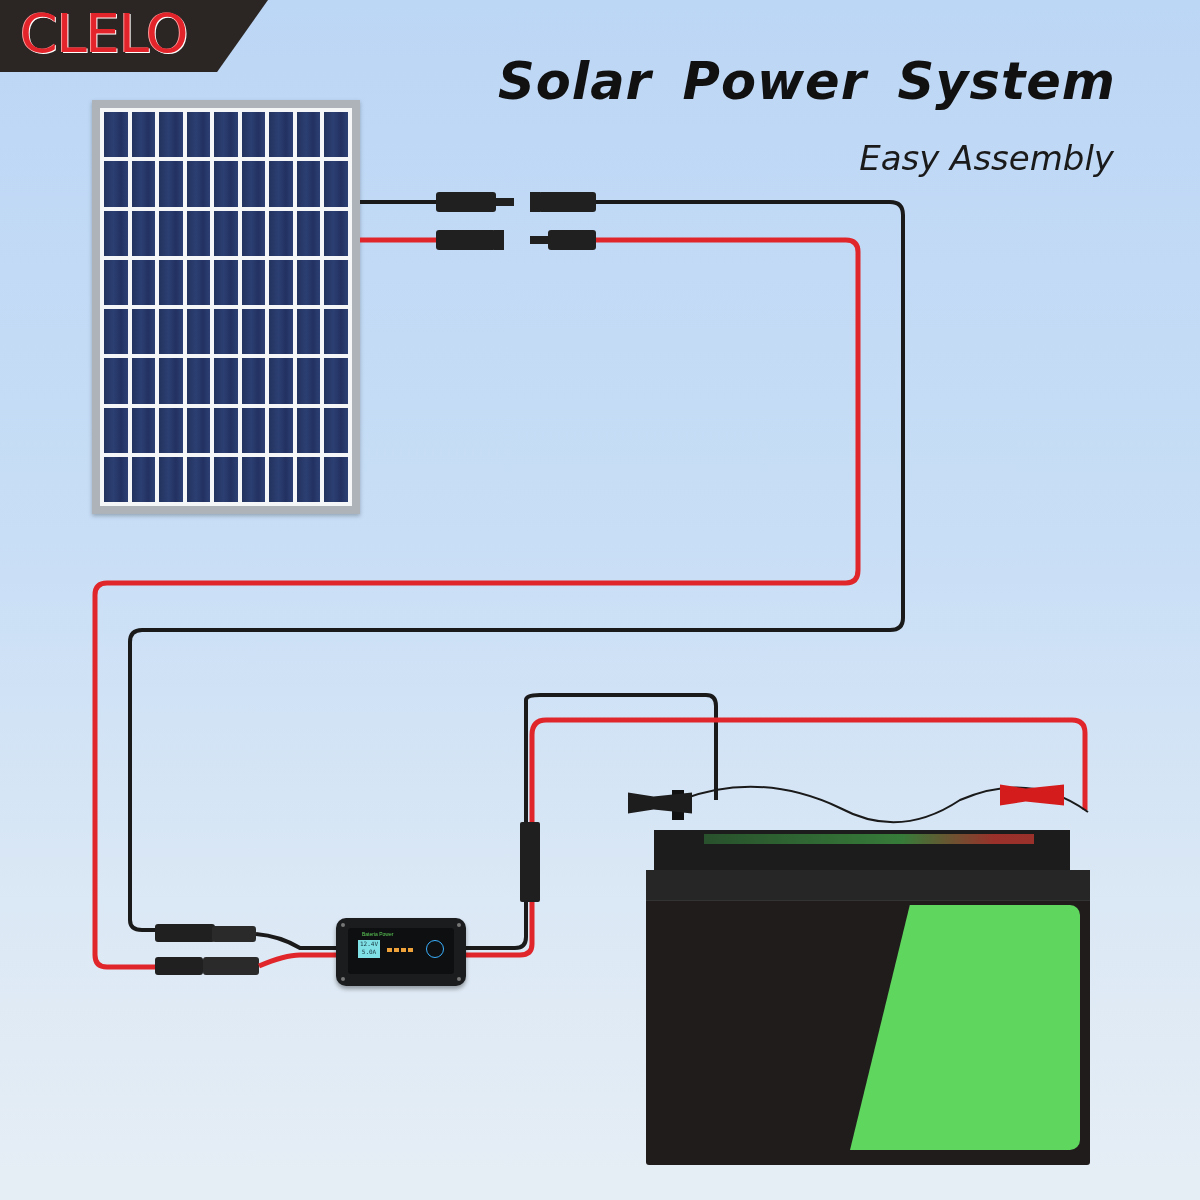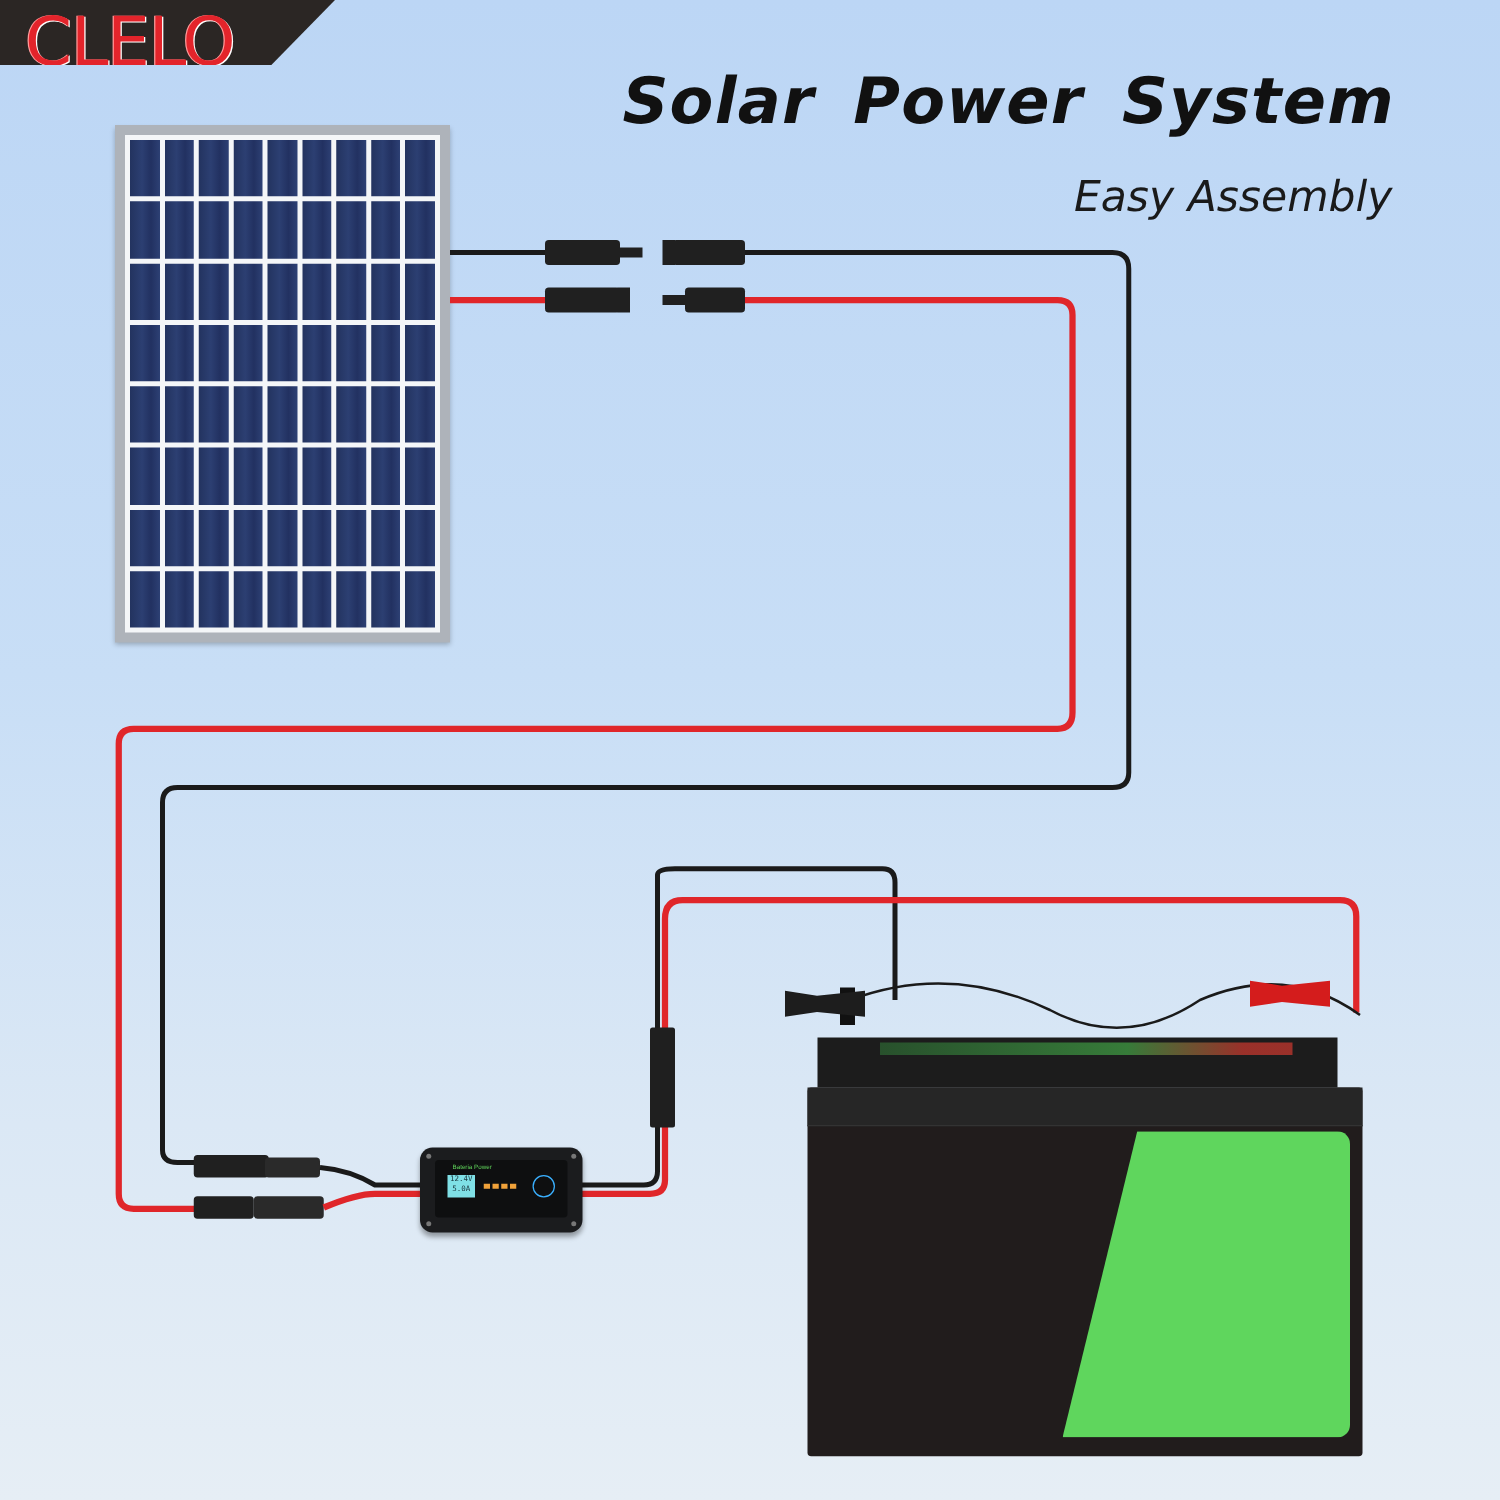--- a/index.html
+++ b/index.html
@@ -1,19 +1,19 @@
 <!DOCTYPE html>
 <html><head>
 <meta charset="utf-8">
 <style>
   html,body{margin:0;padding:0;}
   body{width:1200px;height:1200px;overflow:hidden;position:relative;
     background:linear-gradient(180deg,#bcd6f5 0%,#c8def6 45%,#dbe8f5 75%,#e6eef5 100%);
     font-family:"Liberation Sans",sans-serif;}
-  .logo{position:absolute;left:0;top:0;width:268px;height:52px;background:#2b2624;
+  .logo{position:absolute;left:0;top:0;width:268px;height:72px;background:#2b2624;
     clip-path:polygon(0 0,100% 0,81% 100%,0 100%);}
   .logo span{position:absolute;left:20px;top:2px;font-size:54px;letter-spacing:-1px;color:#e3242b;
     font-family:"DejaVu Sans",sans-serif;font-weight:400;
     text-shadow:1px 1px 0 #fff, -1px 0 0 #ff9a9a;}
   .title{position:absolute;right:84px;top:52px;font-size:51px;font-weight:700;font-style:italic;
     color:#111;letter-spacing:1px;font-family:"DejaVu Sans",sans-serif;word-spacing:12px;}
   .subtitle{position:absolute;right:86px;top:138px;font-size:34px;color:#1a1a1a;font-style:italic;
     font-family:"DejaVu Sans",sans-serif;}
   .panel{position:absolute;left:92px;top:100px;width:268px;height:414px;background:#aeb3ba;
     box-shadow:0 2px 4px rgba(0,0,0,.25);}

